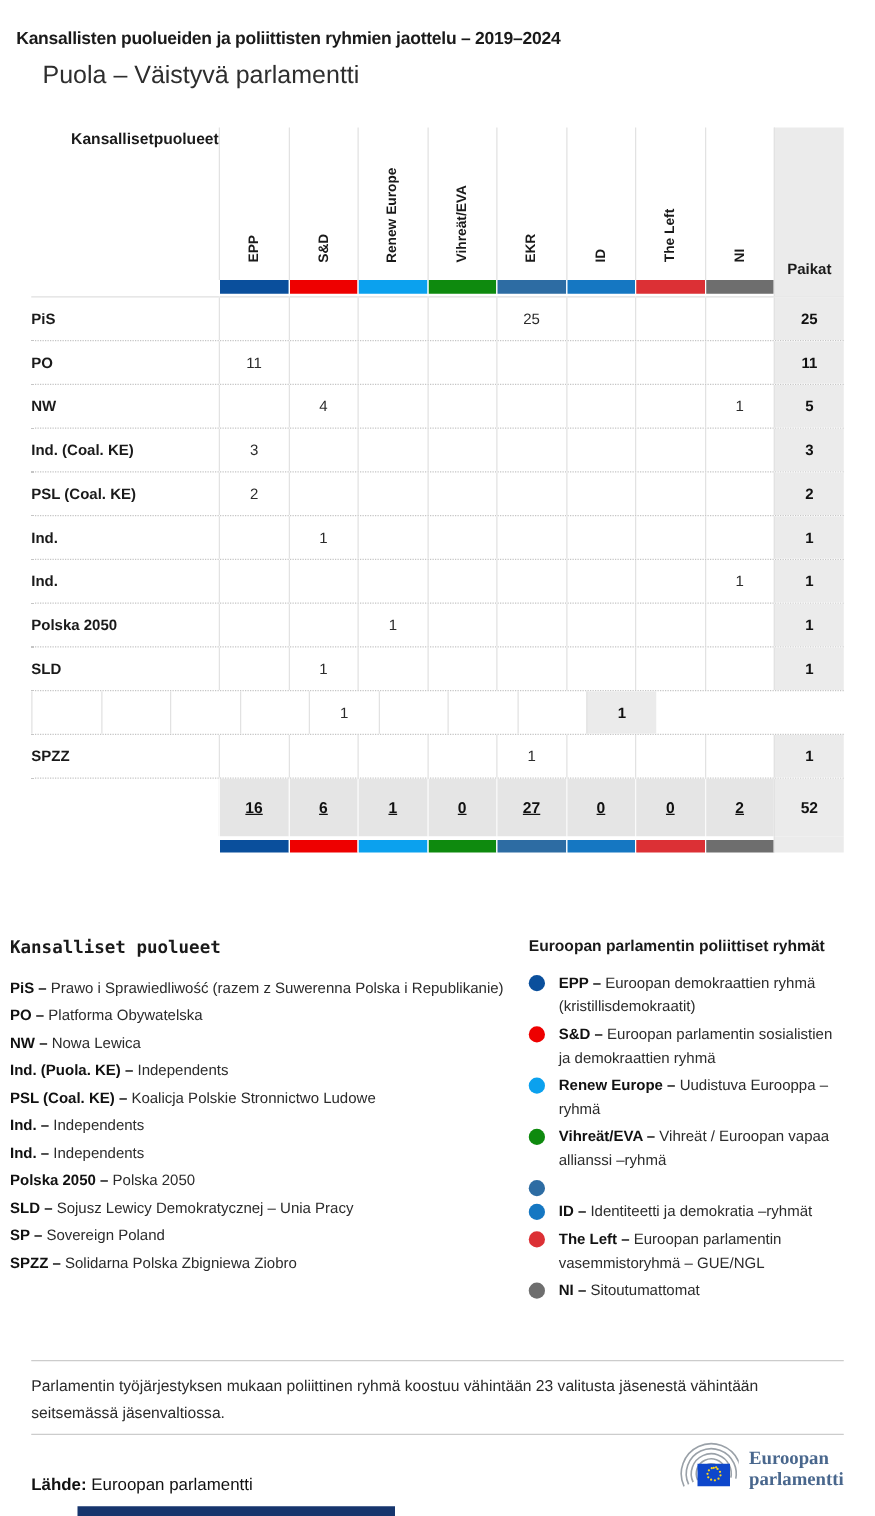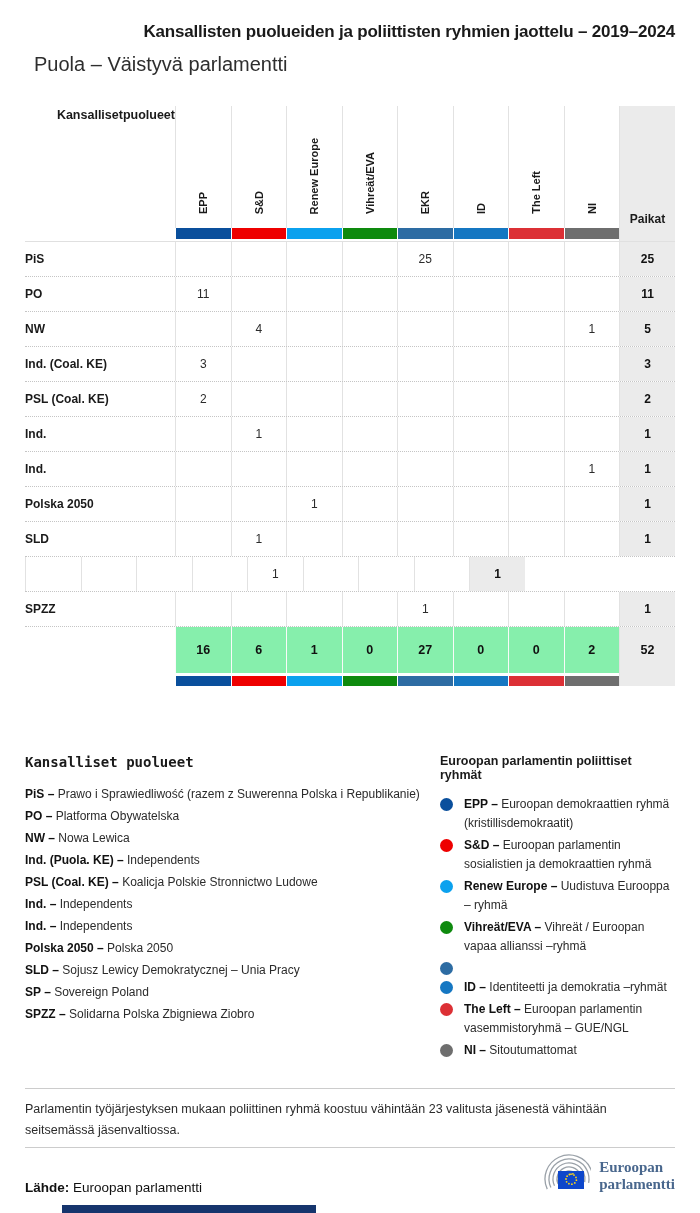--- a/index.html
+++ b/index.html
@@ -3,21 +3,21 @@
 <meta charset="utf-8">
 <style>
   * { box-sizing: border-box; margin: 0; padding: 0; }
   html,body { background:#fff; }
   .page {
     position: relative; width: 700px; height: 1213px; margin: 0 auto;
     background: #fff; overflow: hidden;
     font-family: "Liberation Sans", sans-serif; color: #1a1a1a;
   }
   
-  .title { padding: 22px 25px 0 25px; font-size: 17px; font-weight: 700; letter-spacing: -0.2px; text-align: right; }
+  .title { padding: 22px 25px 0 13px; font-size: 14px; font-weight: 700; letter-spacing: -0.2px; }
   .subtitle { margin: 11px 0 0 34px; font-size: 20px; font-weight: 400; color: #2e2e2e; }
 
   
   .tbl { margin: 30px 0 0 25px; width: 650px; }
   .flexrow { display: flex; }
   .gcols { display: flex; }
   .label-cell { width: 150px; flex: none; }
   .gcol { width: 55.5px; flex: none; border-left: 1px solid #e2e2e2; }
   .paikat-col { width: 56px; flex: none; border-left: 1px solid #e2e2e2; background: #ebebeb; }
 
@@ -32,28 +32,28 @@
   .bar-row { height: 14px; border-bottom: 1px solid #e0e0e0; }
   .bar-row .bar { height: 11px; width: 100%; }
   .barcell { border-left: 1px solid #fff; }
 
   .trow { height: 35px; border-bottom: 1px dotted #c5c5c5; display: flex; }
   .party-name { display:flex; align-items:center; font-size: 12px; font-weight: 600; }
   .val { display:flex; align-items:center; justify-content:center; font-size: 12px; color:#2b2b2b; }
   .row-total { font-weight: 700; color:#111; }
 
   .total-row { height: 46px; border-bottom: none; display:flex; }
-  .total-row .gcol { background: #86efac; border-left: 1px solid #fafafa; font-weight: 700; font-size: 12.5px; color:#111; }
+  .total-row .gcol { background: #e5e5e5; border-left: 1px solid #fafafa; font-weight: 700; font-size: 12.5px; color:#111;text-decoration:underline; }
   .total-row .grand { font-weight: 700; font-size: 12.5px; }
 
   .foot-bar { height: 13px; }
   .foot-bar .bar { height: 10px; margin-top: 3px; width: 100%; }
 
   
-  .legends { display: flex; margin: 68px 25px 0 25px; justify-content: center; }
+  .legends { display: flex; margin: 68px 25px 0 8px; justify-content: center; }
   .leg-left { width: 415px; flex: none; }
   .leg-right { flex: 1; }
   .leg-left h3 { font-family: "DejaVu Sans Mono", monospace; font-size: 14px; font-weight: 700; margin-bottom: 13px; }
   .leg-right h3 { font-size: 12.5px; font-weight: 700; margin-bottom: 13px; }
   .pleg-item { font-size: 12px; line-height: 22px; color:#2b2b2b; }
   .pleg-item b { color:#111; }
   .gleg-item { display: flex; margin-bottom: 3px; }
   .gleg-item .dot { width: 13px; height: 13px; border-radius: 50%; flex: none; margin: 3px 11px 0 0; }
   .gleg-item .txt { font-size: 12px; line-height: 19px; color:#2b2b2b; }
   .gleg-item .txt b { color:#111; }

